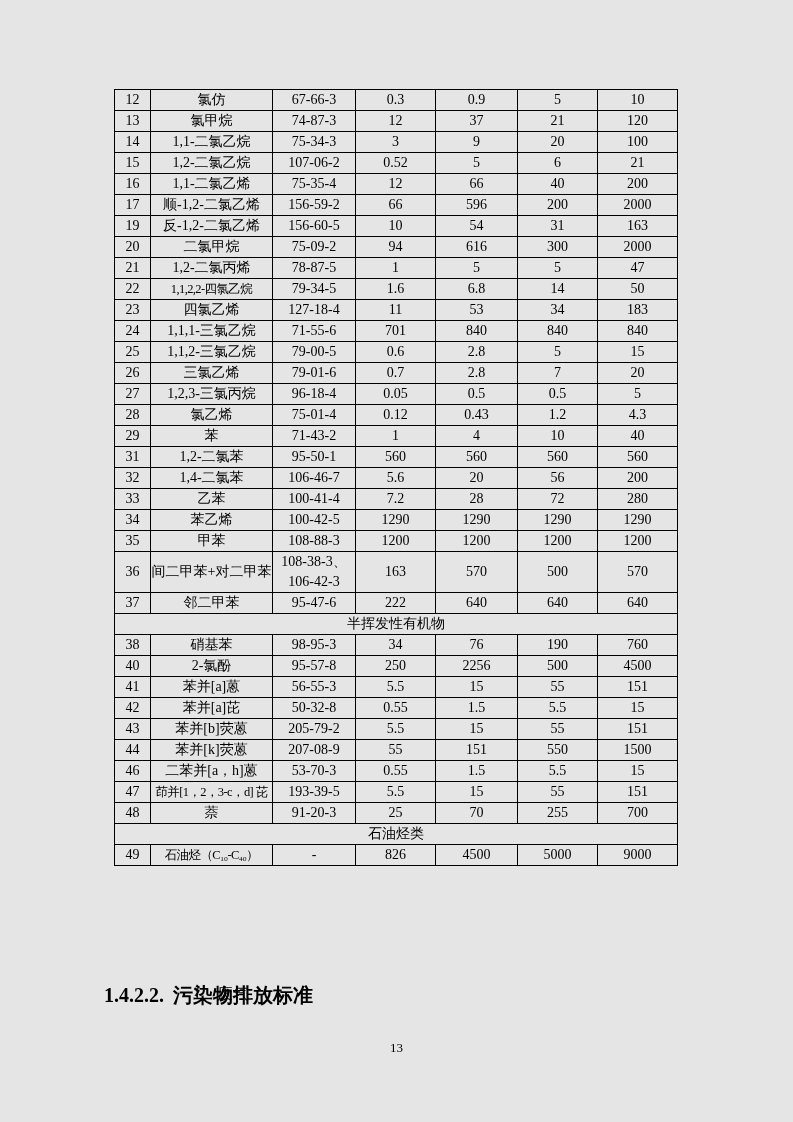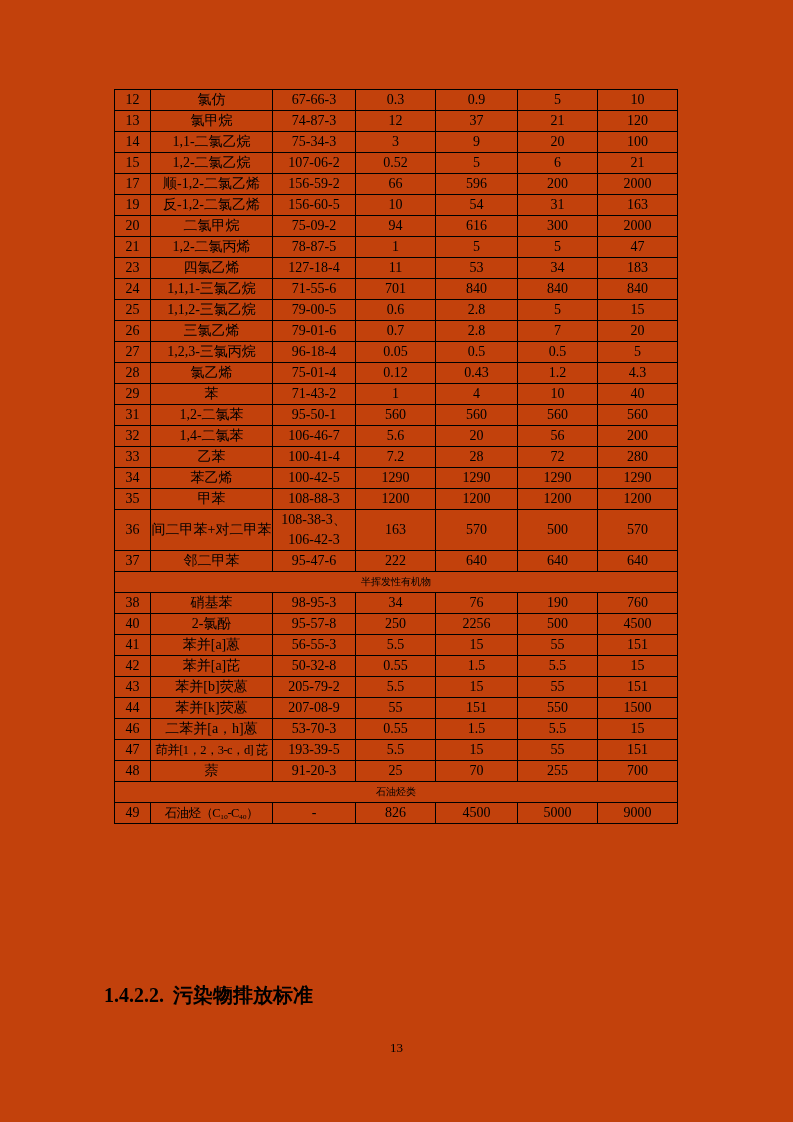--- a/index.html
+++ b/index.html
@@ -1,21 +1,21 @@
 <!DOCTYPE html>
 <html><head>
 <meta charset="utf-8">
 <style>
   * { margin: 0; padding: 0; box-sizing: border-box; }
   html, body { background: #ffffff; }
   .page {
     position: relative;
     width: 793px;
     height: 1122px;
-    background: #c2410c;
+    background: #e5e5e5;
     color: #000000;
     font-family: "Liberation Serif", "DejaVu Serif", serif;
     overflow: hidden;
   }
   table.pollutant-table {
     position: absolute;
     left: 114px;
     top: 89px;
     width: 563px;
     border-collapse: collapse;
@@ -27,21 +27,21 @@
     vertical-align: middle;
     font-size: 14px;
     line-height: 20px;
     height: 20px;
     padding: 0;
     overflow: visible;
   }
   .pollutant-table td.cas-cell { white-space: pre-line; }
   .pollutant-table td.name-cell { white-space: nowrap; }
   .pollutant-table td.name-cell.condensed { font-size: 12.5px; letter-spacing: -0.6px; }
-  .pollutant-table td.section-cell { font-size: 10px; }
+  .pollutant-table td.section-cell { font-size: 14px; }
   .section-heading {
     position: absolute;
     left: 104px;
     top: 985px;
     font-size: 20px;
     font-weight: bold;
     line-height: 21px;
     white-space: nowrap;
   }
   .section-heading .sec-num { margin-right: 9px; }
@@ -109,20 +109,29 @@
         <tr>
       <td class="index-cell">15</td>
       <td class="name-cell">1,2-二氯乙烷</td>
       <td class="cas-cell">107-06-2</td>
       <td class="value-cell">0.52</td>
       <td class="value-cell">5</td>
       <td class="value-cell">6</td>
       <td class="value-cell">21</td>
     </tr>
         <tr>
+      <td class="index-cell">16</td>
+      <td class="name-cell">1,1-二氯乙烯</td>
+      <td class="cas-cell">75-35-4</td>
+      <td class="value-cell">12</td>
+      <td class="value-cell">66</td>
+      <td class="value-cell">40</td>
+      <td class="value-cell">200</td>
+    </tr>
+        <tr>
       <td class="index-cell">17</td>
       <td class="name-cell">顺-1,2-二氯乙烯</td>
       <td class="cas-cell">156-59-2</td>
       <td class="value-cell">66</td>
       <td class="value-cell">596</td>
       <td class="value-cell">200</td>
       <td class="value-cell">2000</td>
     </tr>
         <tr>
       <td class="index-cell">19</td>
@@ -143,20 +152,29 @@
       <td class="value-cell">2000</td>
     </tr>
         <tr>
       <td class="index-cell">21</td>
       <td class="name-cell">1,2-二氯丙烯</td>
       <td class="cas-cell">78-87-5</td>
       <td class="value-cell">1</td>
       <td class="value-cell">5</td>
       <td class="value-cell">5</td>
       <td class="value-cell">47</td>
+    </tr>
+        <tr>
+      <td class="index-cell">22</td>
+      <td class="name-cell condensed">1,1,2,2-四氯乙烷</td>
+      <td class="cas-cell">79-34-5</td>
+      <td class="value-cell">1.6</td>
+      <td class="value-cell">6.8</td>
+      <td class="value-cell">14</td>
+      <td class="value-cell">50</td>
     </tr>
         <tr>
       <td class="index-cell">23</td>
       <td class="name-cell">四氯乙烯</td>
       <td class="cas-cell">127-18-4</td>
       <td class="value-cell">11</td>
       <td class="value-cell">53</td>
       <td class="value-cell">34</td>
       <td class="value-cell">183</td>
     </tr>

